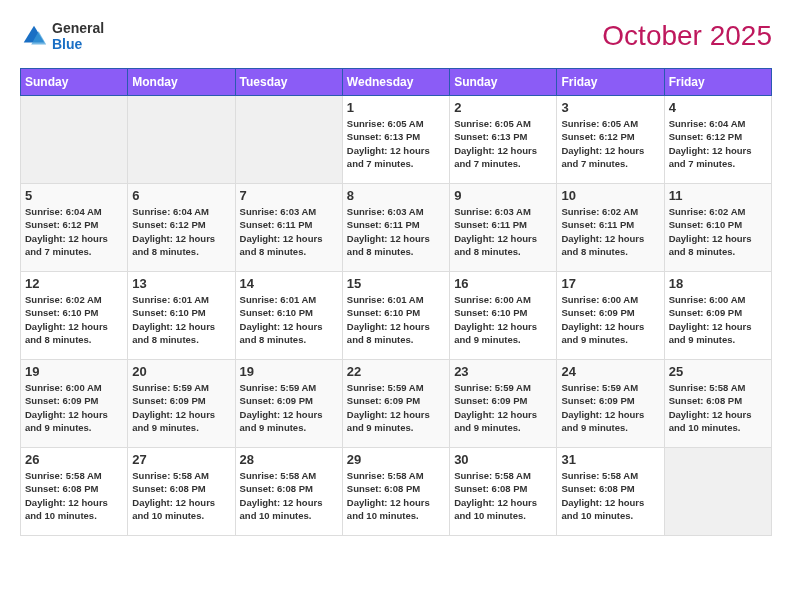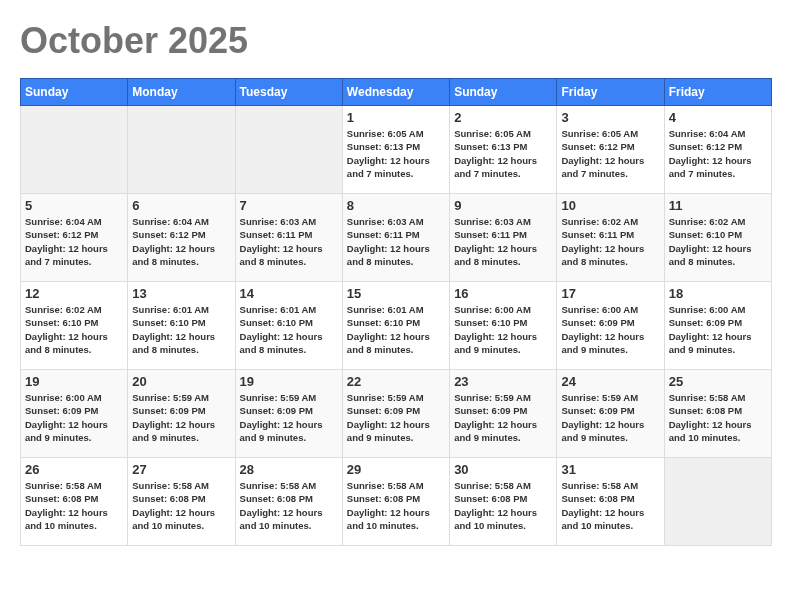--- a/index.html
+++ b/index.html
@@ -30,35 +30,35 @@
     .logo-general { color: #333; }
     .logo-blue { color: #1a6fc4; }
     .logo-icon {
       width: 28px;
       height: 28px;
     }
     .title-block {
       text-align: right;
     }
     .main-title {
-      font-size: 36px;
-      font-weight: bold;
-      color: #737373;
+      font-size: 28px;
+      font-weight: normal;
+      color: #be185d;
     }
     .subtitle {
       font-size: 16px;
       color: #555;
     }
     table {
       width: 100%;
       border-collapse: collapse;
       table-layout: fixed;
     }
     thead tr th {
-      background-color: #3b82f6;
+      background-color: #8b5cf6;
       color: #fff;
       font-size: 12px;
       font-weight: bold;
       padding: 6px 4px;
       text-align: left;
       border: 1px solid #2a5ab0;
     }
     tbody tr td {
       vertical-align: top;
       font-size: 10px;
@@ -84,20 +84,30 @@
       font-weight: bold;
     }
     .empty-cell {
       background: #f0f0f0 !important;
     }
   </style>
 </head>
 <body>
 
 <div class="header">
+  <div class="logo">
+    <svg class="logo-icon" viewBox="0 0 30 30">
+      <polygon points="15,4 26,22 4,22" fill="#1a6fc4"></polygon>
+      <polygon points="20,10 28,24 12,24" fill="#3a9ad9" opacity="0.7"></polygon>
+    </svg>
+    <div class="logo-text">
+      <span class="logo-general">General</span>
+      <span class="logo-blue">Blue</span>
+    </div>
+  </div>
   <div class="title-block">
     <div class="main-title">October 2025</div>
   </div>
 </div>
 
 <table>
   <thead>
     <tr id="weekday-header">
         <th>Sunday</th>
         <th>Monday</th>

